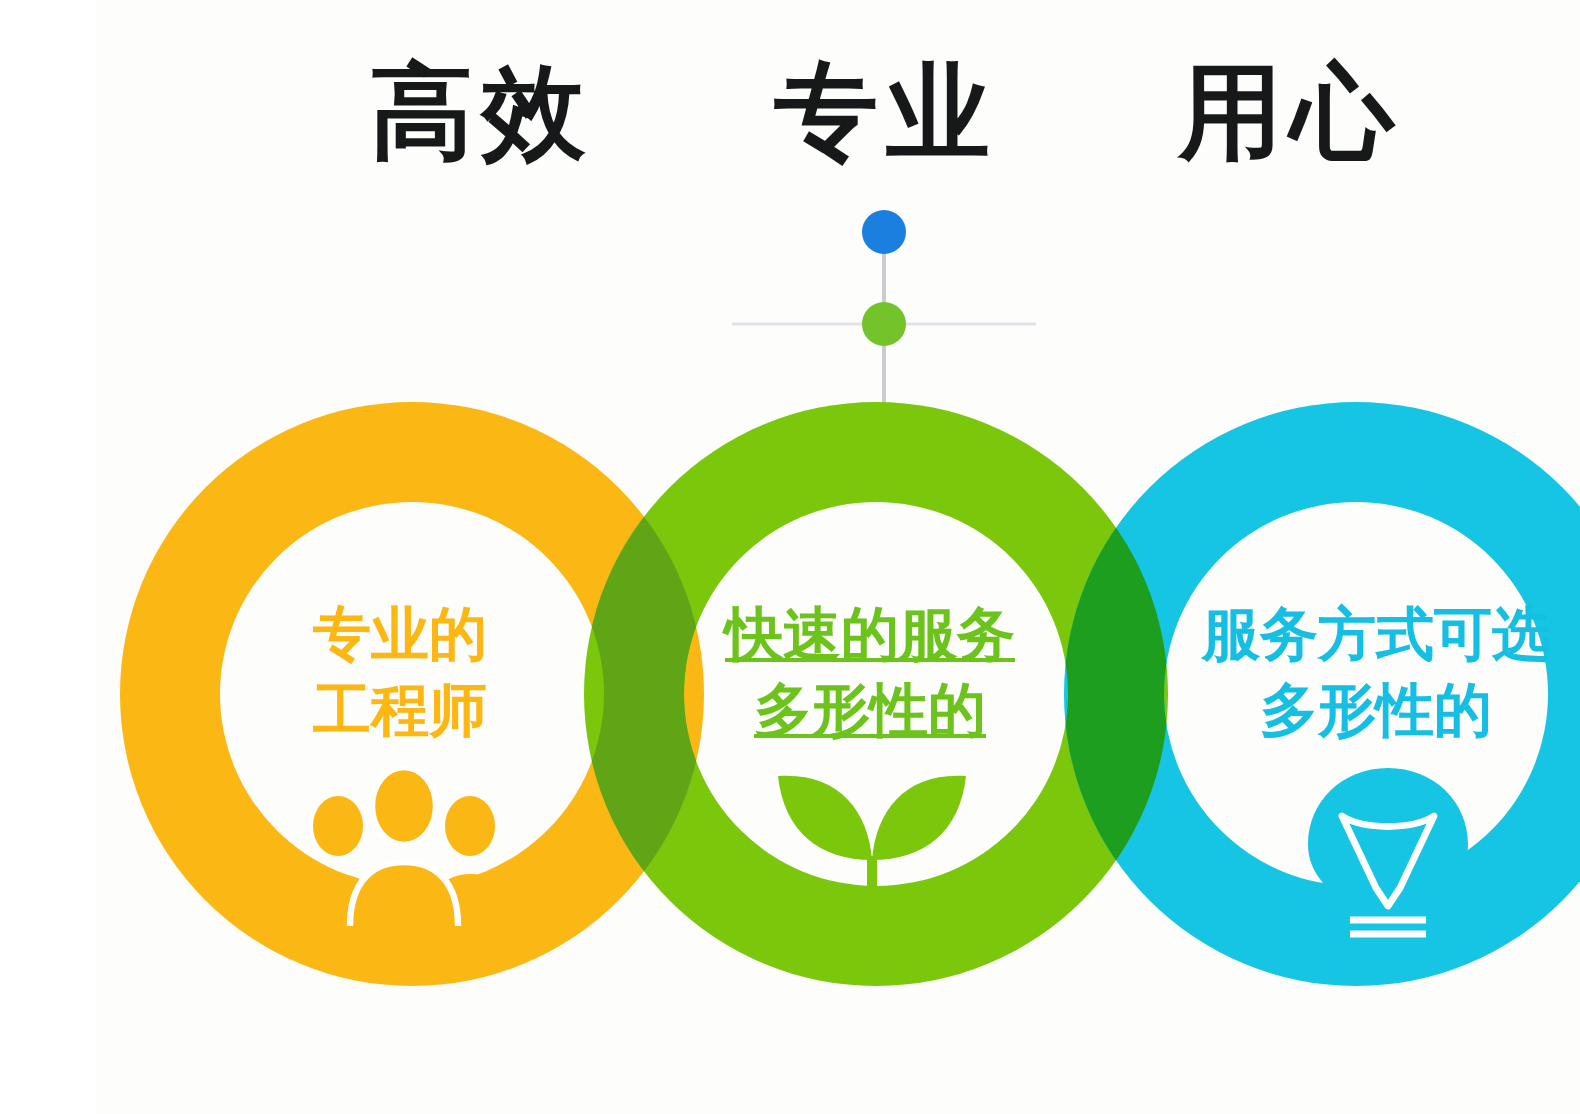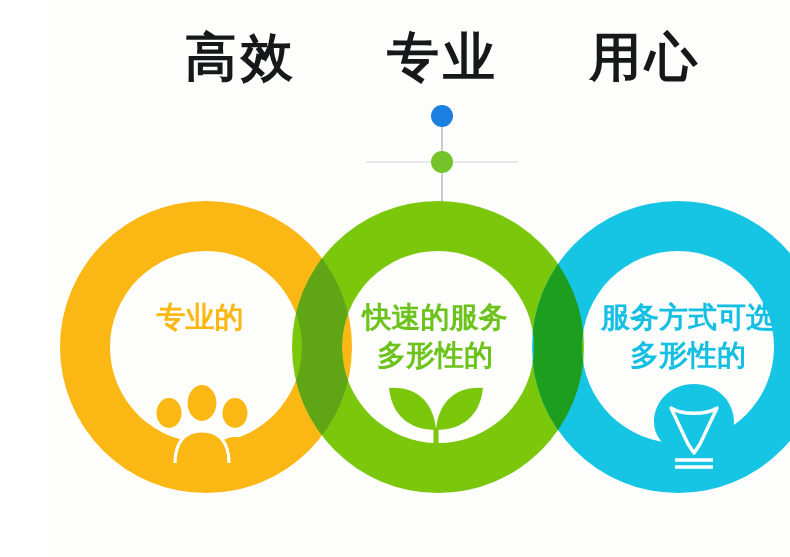--- a/index.html
+++ b/index.html
@@ -131,39 +131,40 @@
     </g>
     <g mask="url(#ovl23)">
       <g mask="url(#m3)">
           <rect id="ov23fill" x="0" y="0" width="790" height="557" fill="#1d9e1f"></rect>
         </g>
     </g>
   </svg>
 
   <div class="ring-label lbl-1" style="color: rgb(252, 183, 19);">
     <span class="line">专业的</span>
+    <span class="line">工程师</span>
   </div>
   <svg class="ring-icon icon-1" viewBox="0 0 112 80">
     <g fill="#fbb714">
 
       <ellipse cx="23" cy="30" rx="12.5" ry="15"></ellipse>
       <path d="M2 80 C2 62 11 54 23 54 C35 54 44 62 44 80 Z"></path>
 
       <ellipse cx="89" cy="30" rx="12.5" ry="15"></ellipse>
       <path d="M68 80 C68 62 77 54 89 54 C101 54 110 62 110 80 Z"></path>
 
       <ellipse cx="56" cy="20" rx="16" ry="19.5"></ellipse>
       <path d="M29 80 C29 58 40 48 56 48 C72 48 83 58 83 80 Z"></path>
 
       <path d="M29 80 C29 58 40 48 56 48 C72 48 83 58 83 80" fill="none" stroke="#ffffff" stroke-width="3.2"></path>
       <ellipse cx="56" cy="20" rx="16" ry="19.5" fill="none" stroke="#ffffff" stroke-width="3.2"></ellipse>
     </g>
   </svg>
 
-  <div class="ring-label lbl-2" style="color: rgb(108, 195, 28);">
+  <div class="ring-label lbl-2" style="color: rgb(108, 195, 28); text-decoration: underline;">
     <span class="line">快速的服务</span>
     <span class="line">多形性的</span>
   </div>
   <svg class="ring-icon icon-2" viewBox="0 0 112 88">
     <g fill="#7ac70c">
 
       <path d="M56 48 C30 48 12 34 9 6 C38 4 54 22 56 48 Z"></path>
 
       <path d="M56 48 C82 48 100 34 103 6 C74 4 58 22 56 48 Z"></path>
 

